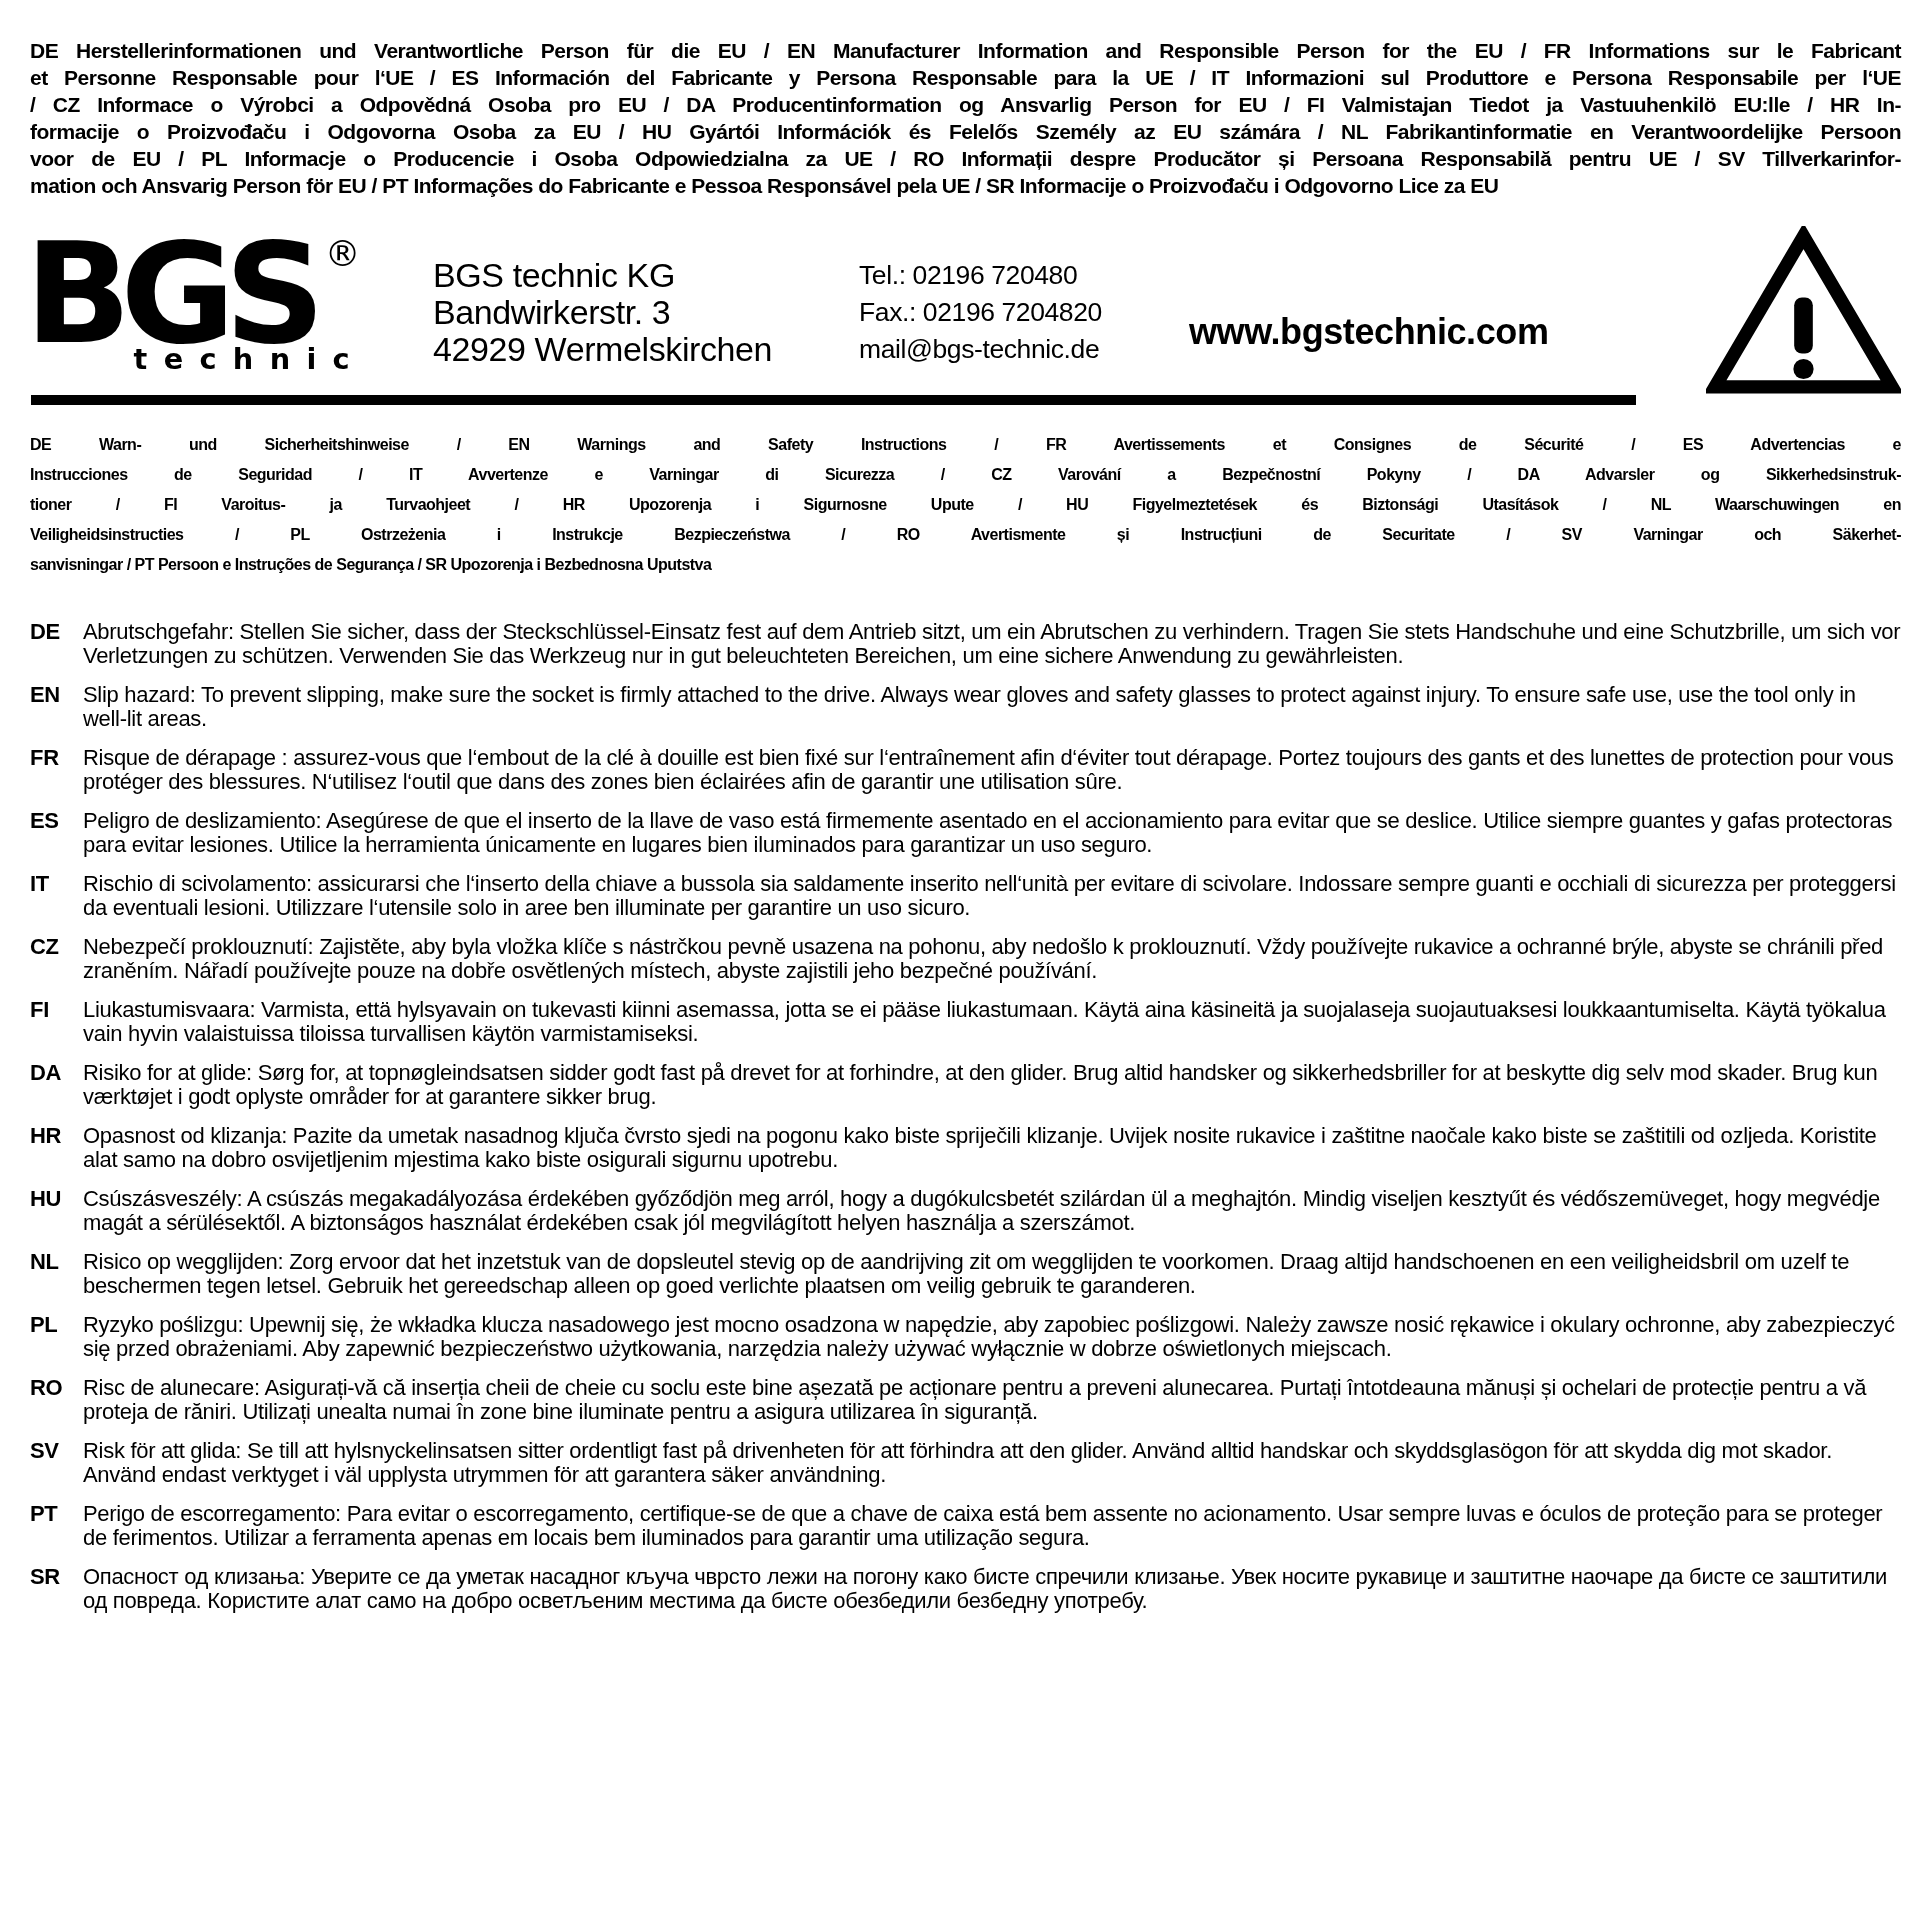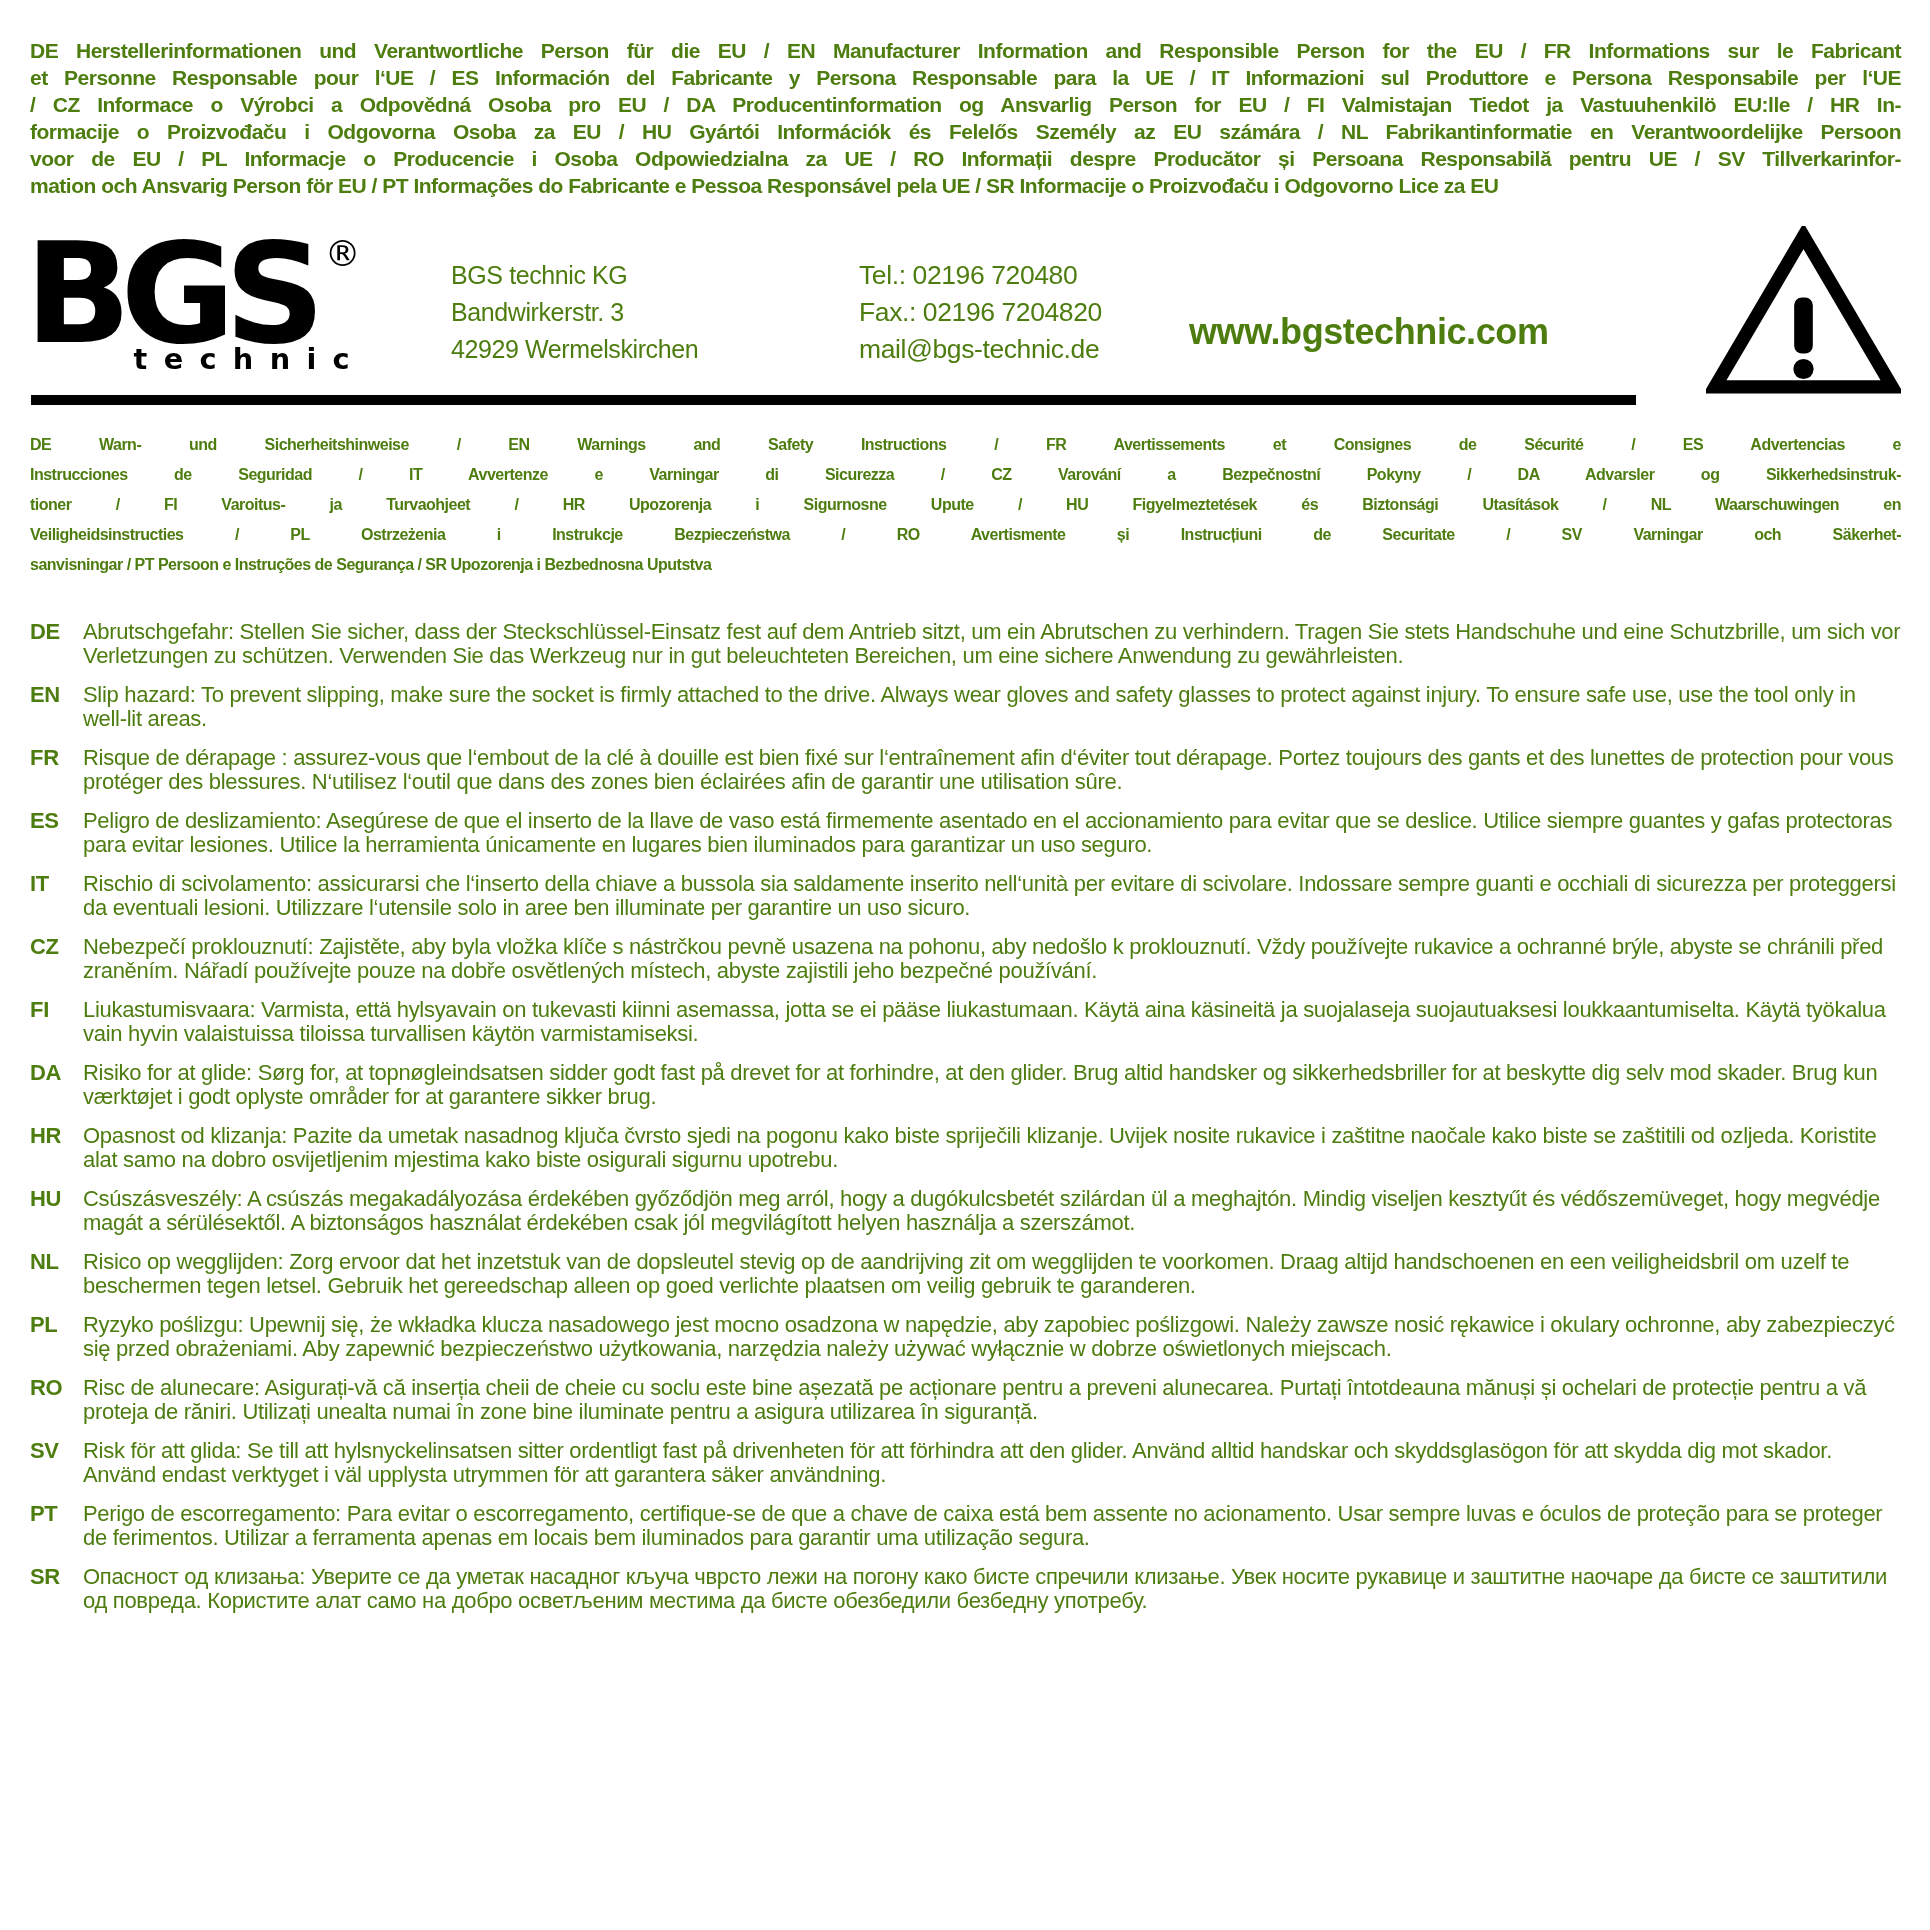--- a/index.html
+++ b/index.html
@@ -5,21 +5,21 @@
   html, body {
     margin: 0;
     padding: 0;
     background: #ffffff;
   }
   .page {
     position: relative;
     width: 1930px;
     height: 1930px;
     background: #ffffff;
-    color: #4d7c0f;
+    color: #000000;
     font-family: "Liberation Sans", "DejaVu Sans", sans-serif;
     overflow: hidden;
   }
   
   .top-header {
     position: absolute;
     left: 30px;
     top: 37px;
     width: 1871px;
     font-size: 21px;
@@ -35,24 +35,23 @@
     position: absolute;
     left: 31px;
     top: 224px;
     width: 342px;
     height: 148px;
   }
   .addr-col {
     position: absolute;
     left: 433px;
     top: 257px;
-    font-size: 25px;
+    font-size: 34px;
     line-height: 37px;
     letter-spacing: -0.4px;
-    margin-left: 18px;
   }
   .contact-col {
     position: absolute;
     left: 859px;
     top: 257px;
     font-size: 26.5px;
     line-height: 37px;
     letter-spacing: -0.4px;
   }
   .website {

